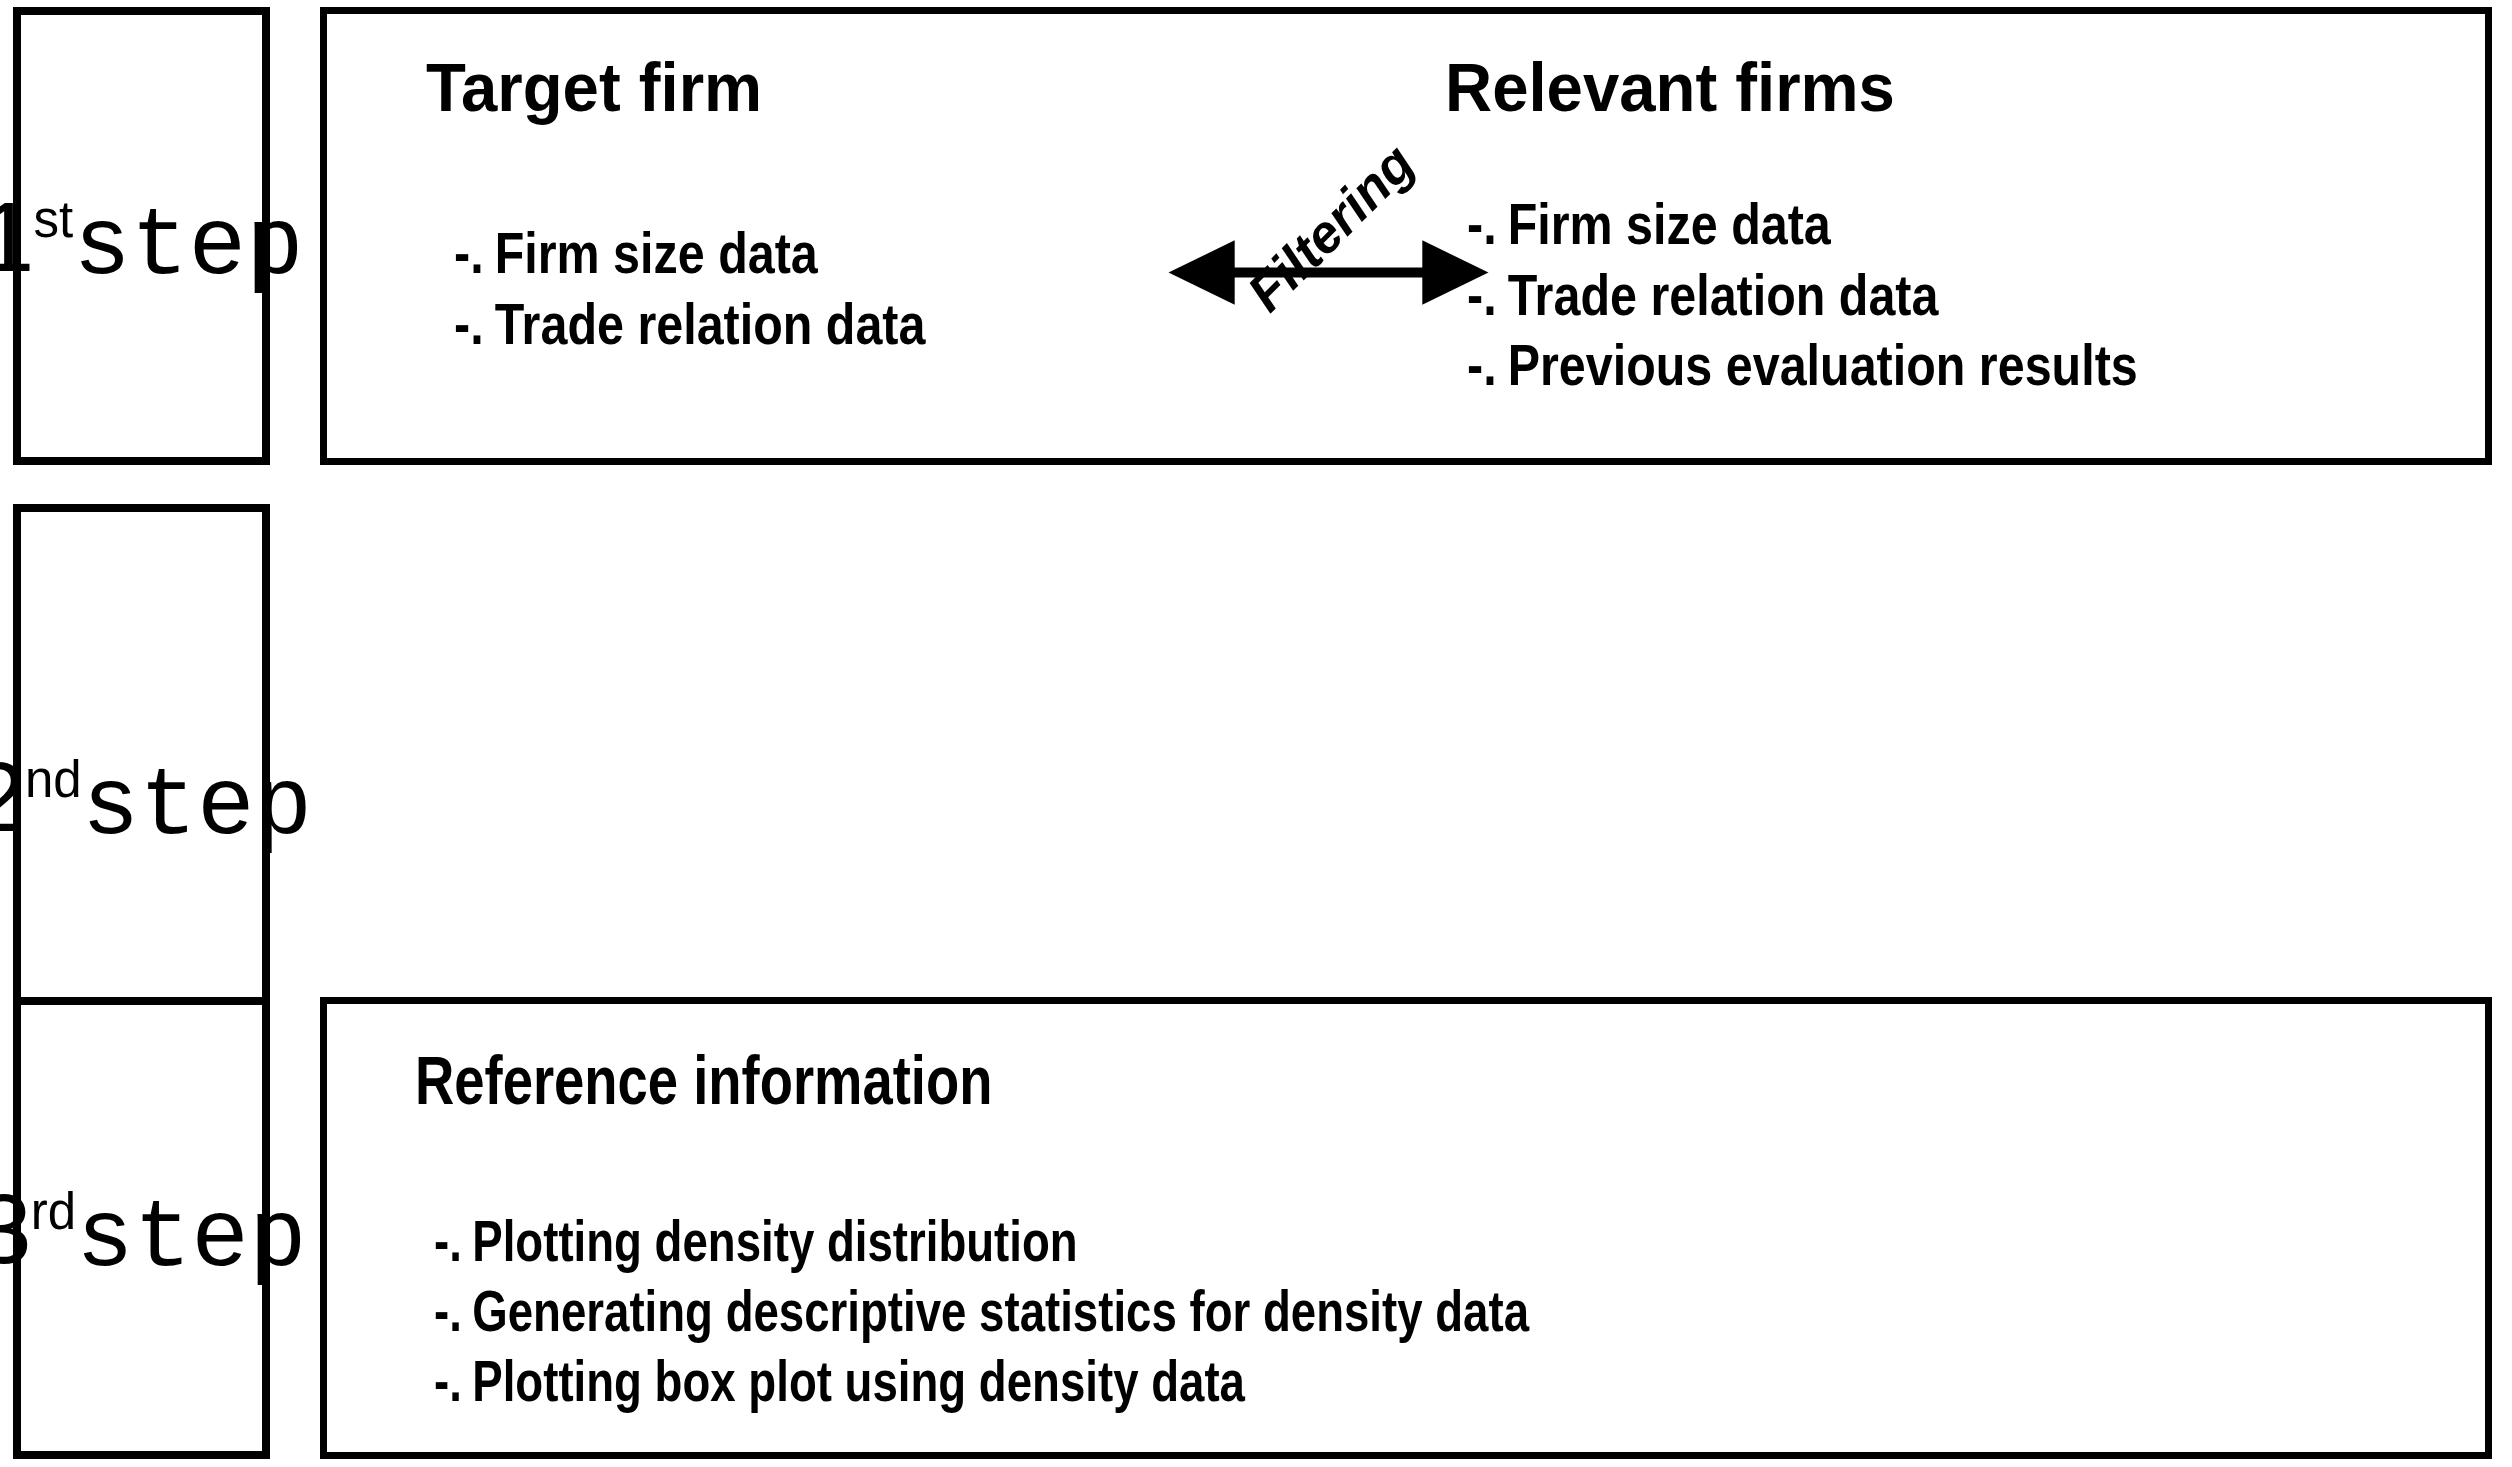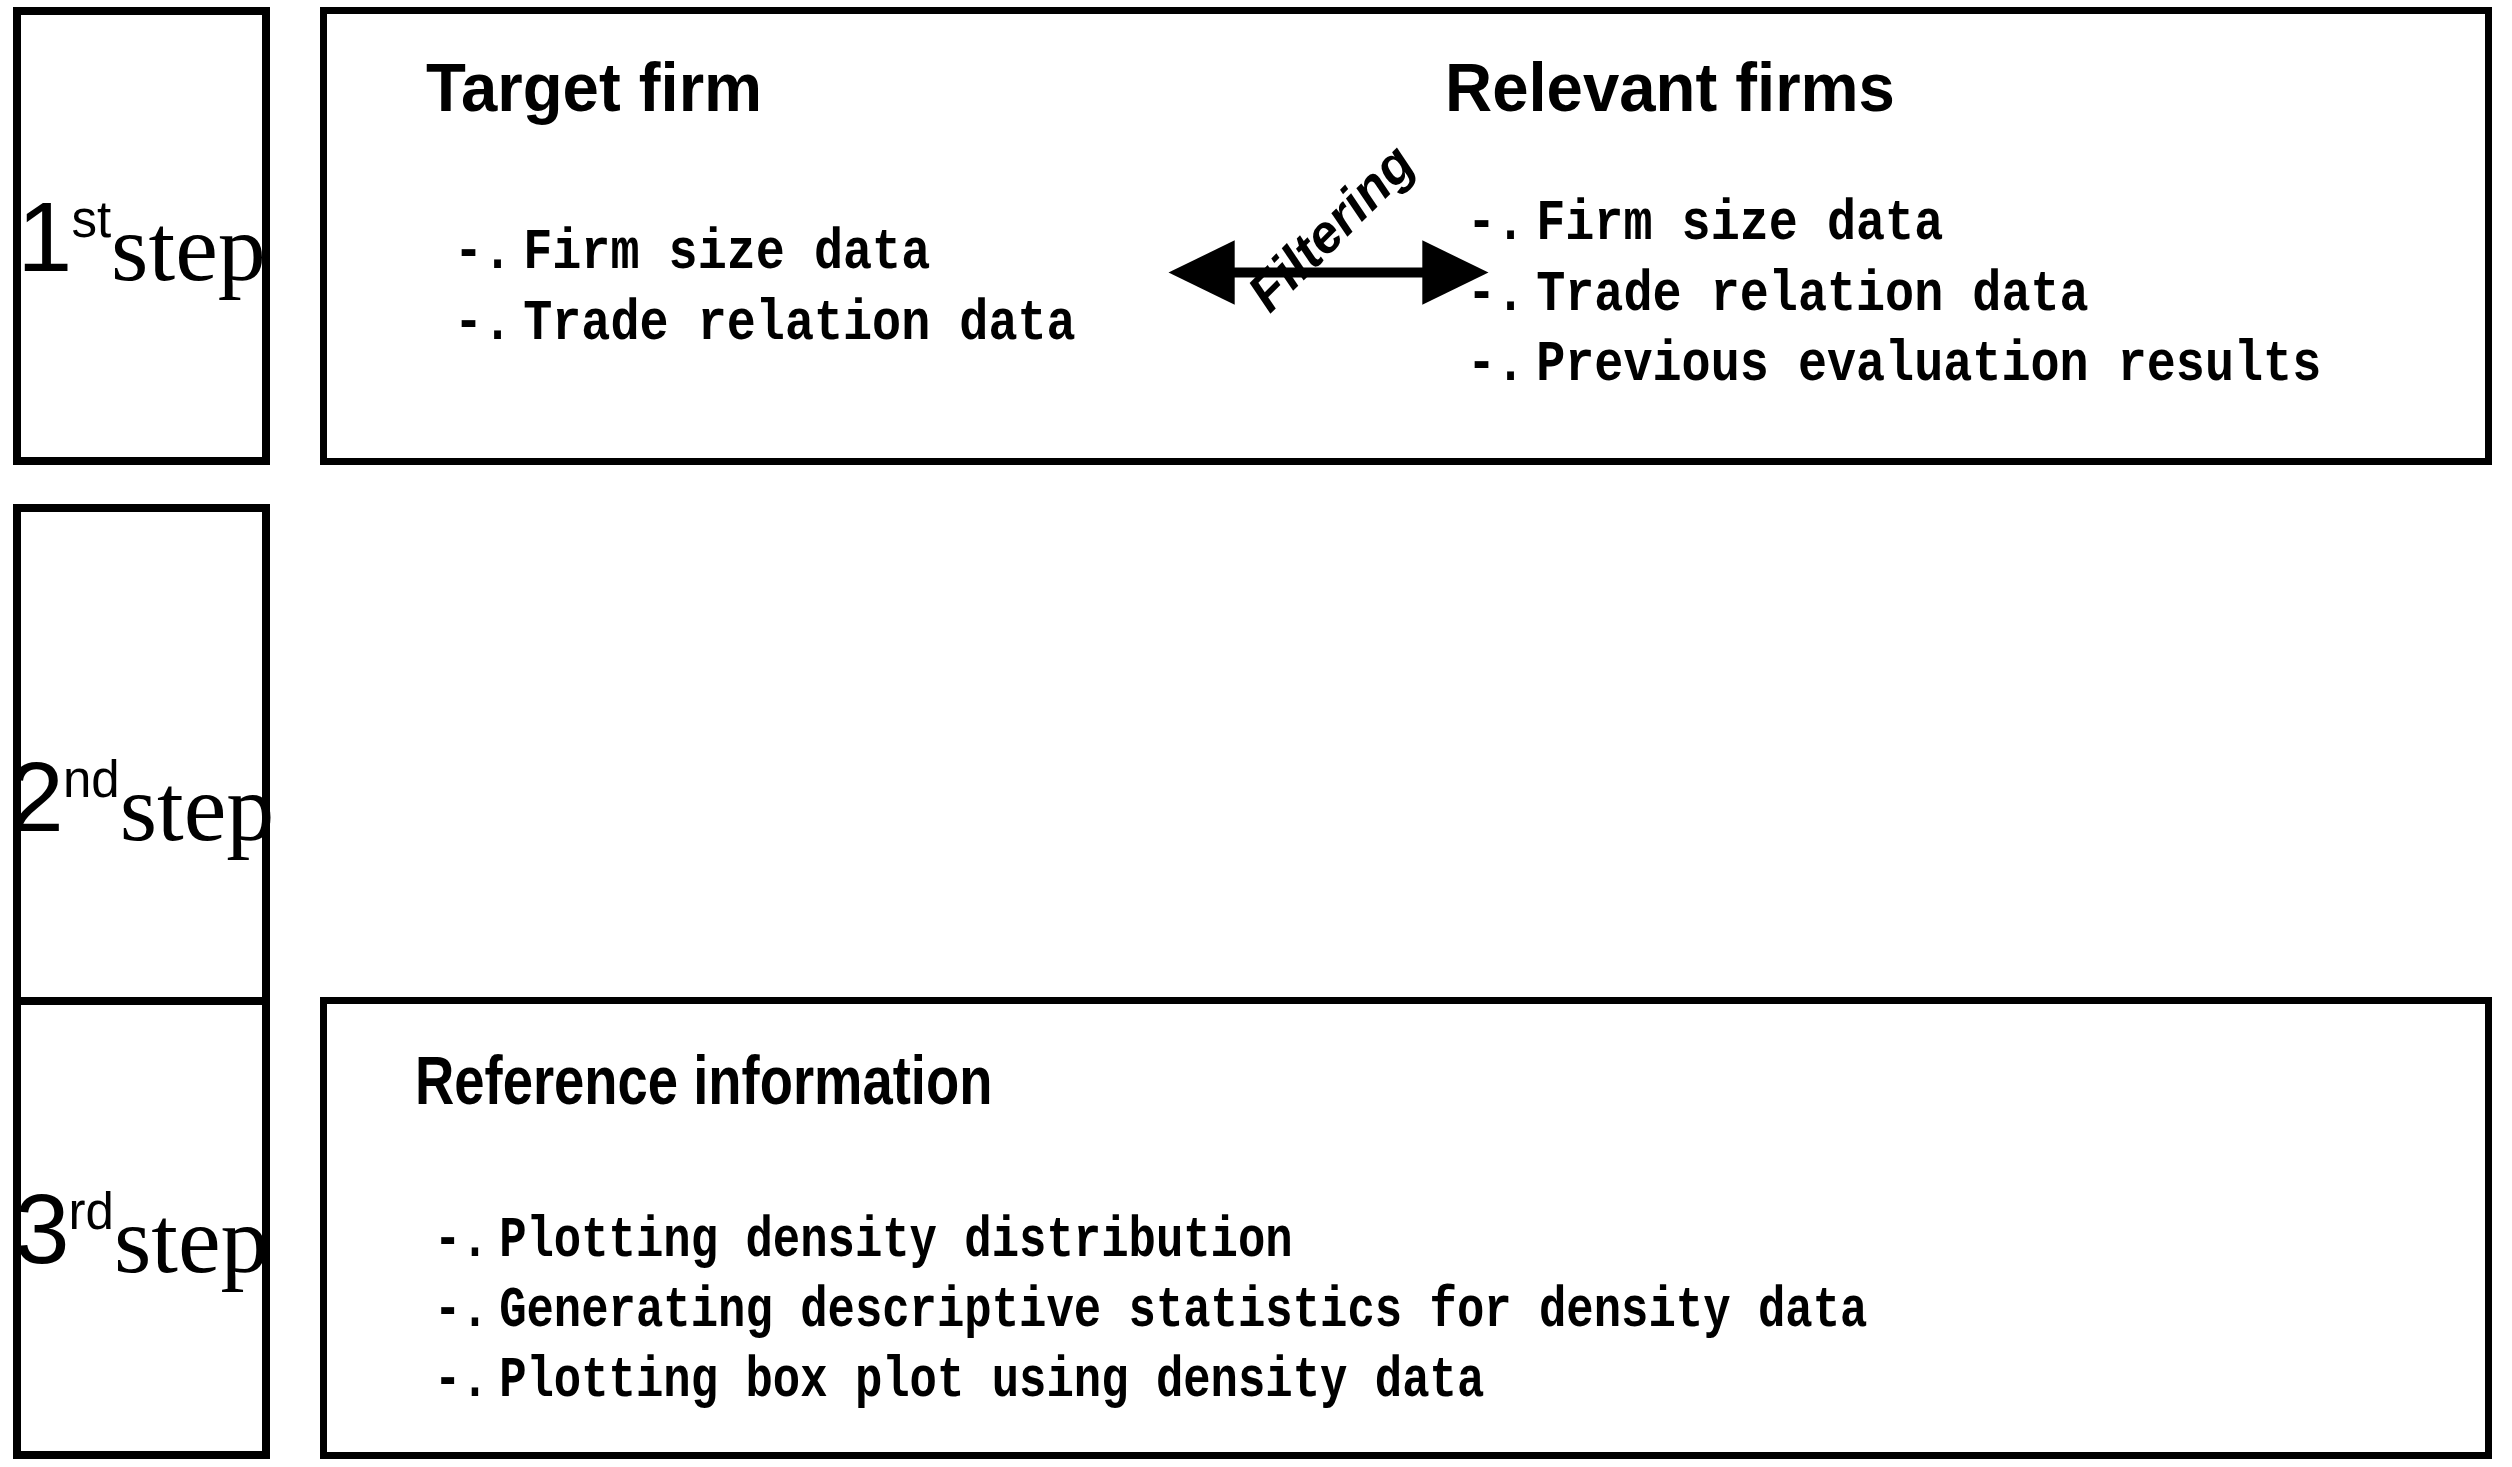--- a/index.html
+++ b/index.html
@@ -72,21 +72,21 @@
     text-align: center;
     white-space: nowrap;
   }
   .step-ordinal .sup {
     font-size: 51px;
     vertical-align: super;
     line-height: 0;
     letter-spacing: 0px;
   }
   .step-word {
-    font-family: Liberation Serif, serif;
+    font-family: Liberation Mono, monospace;
     font-size: 96px;
     font-weight: 400;
     line-height: 1.0;
     display: block;
     text-align: center;
     margin-top: 24px;
   }
 
   
   .heading {
@@ -102,21 +102,21 @@
     transform-origin: left center;
   }
   .heading-narrow {
     font-size: 68px;
     transform: scaleX(0.80);
     transform-origin: left center;
   }
 
   .bullets {
     position: absolute;
-    font-family: Liberation Mono, monospace;
+    font-family: Liberation Sans, sans-serif;
     font-weight: 700;
     line-height: 1.23;
   }
   .bullets .bullet-line {
     white-space: nowrap;
     display: block;
     transform-origin: left center;
   }
   .narrow-85 .bullet-line { transform: scaleX(0.85); }
   .narrow-80 .bullet-line { transform: scaleX(0.80); }

